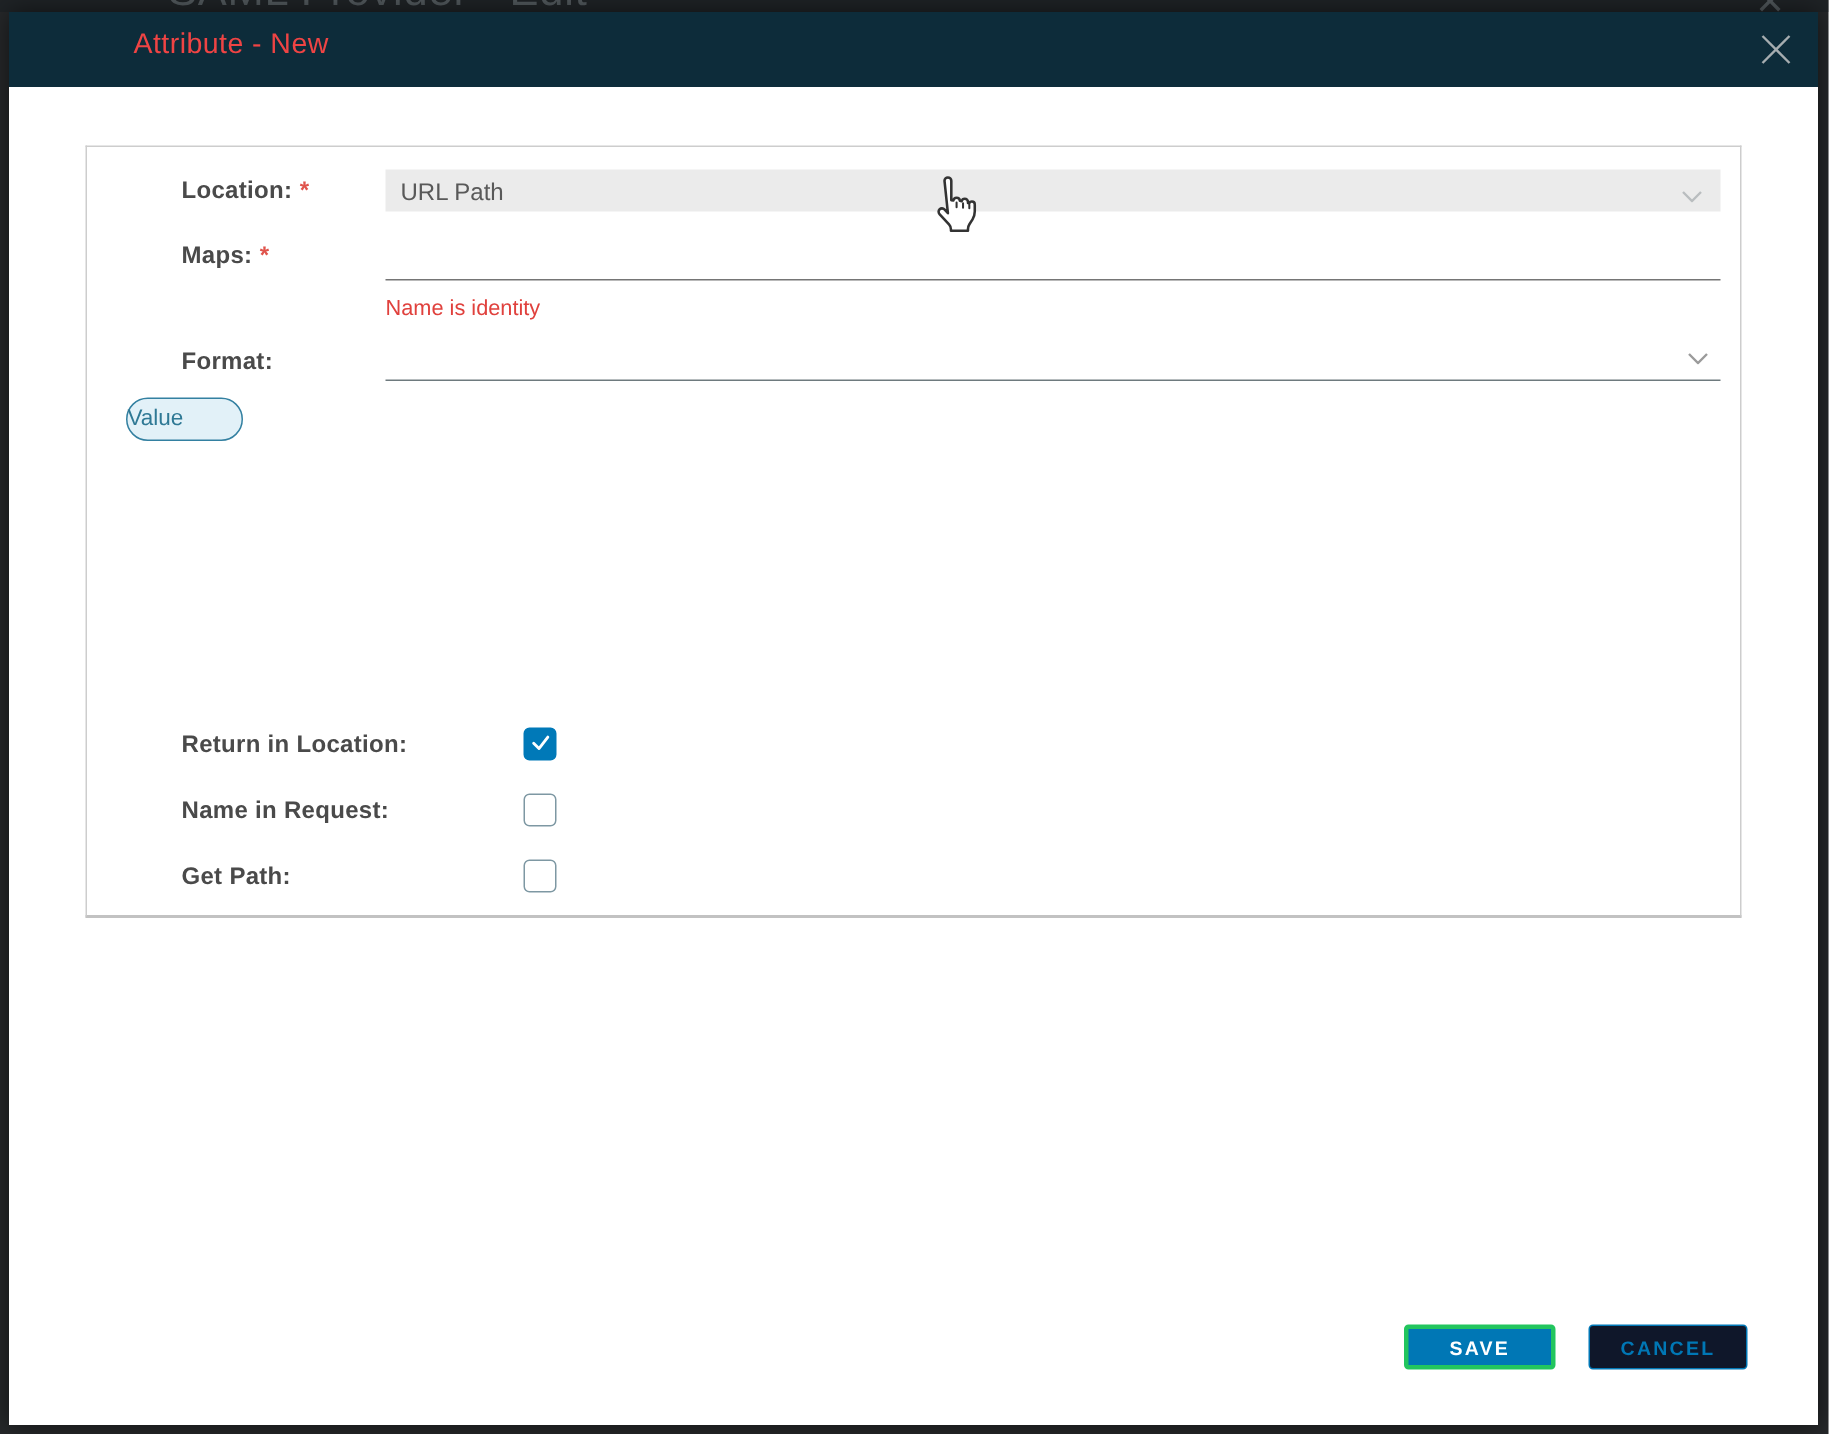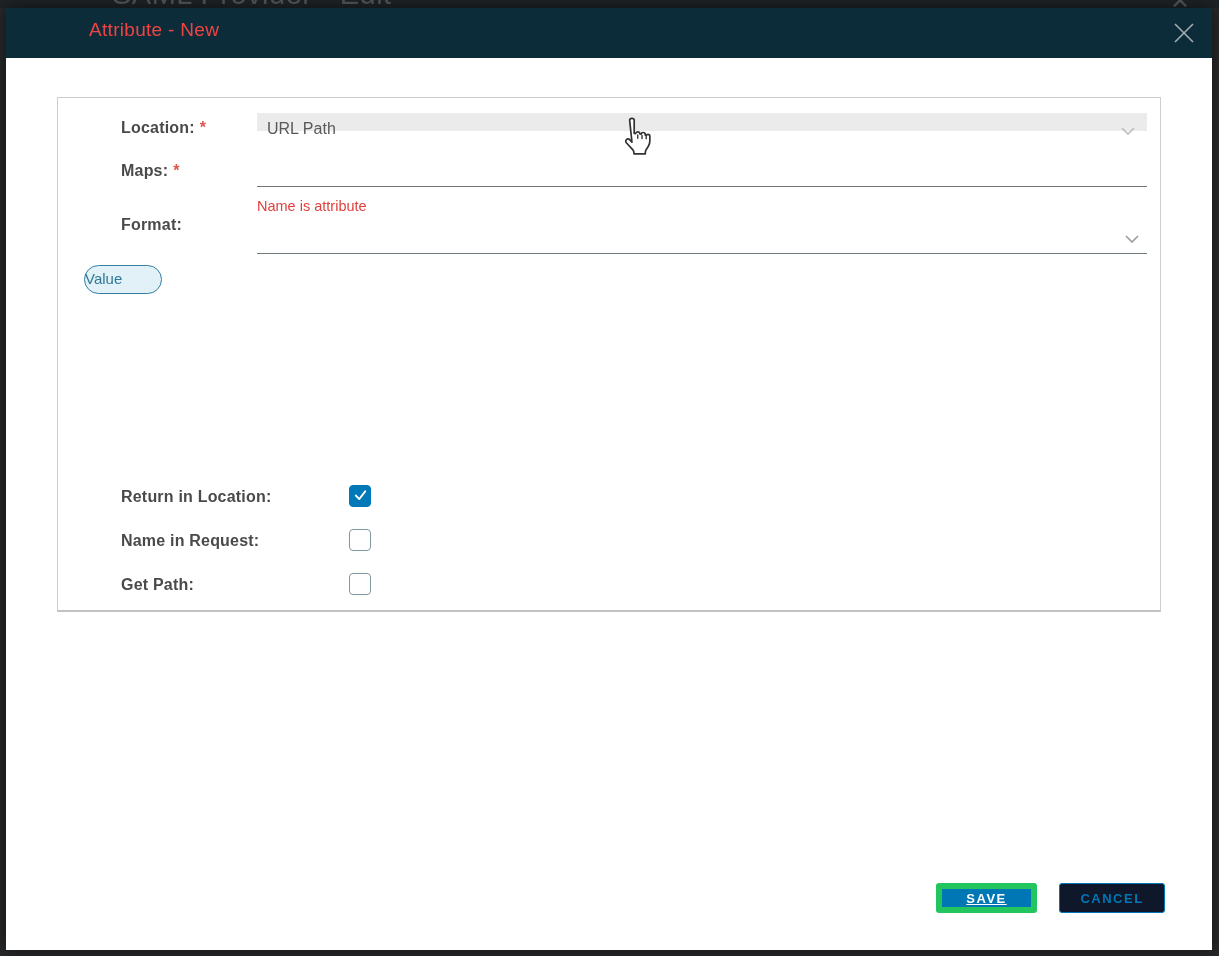--- a/index.html
+++ b/index.html
@@ -18,21 +18,21 @@
   .modal{position:absolute;left:6px;top:8px;width:1206px;height:942px;background:#ffffff;box-shadow:0 0 16px rgba(0,0,0,.55);}
   .modal-header{position:absolute;left:0;top:0;width:100%;height:50px;background:#0d2c3a;}
   .modal-title{position:absolute;left:51px;top:11px;font-size:19px;font-weight:300;color:#ef4444;letter-spacing:.3px;margin-left:32px;}
   .close-btn{position:absolute;right:16px;top:13px;width:24px;height:24px;cursor:pointer;background:none;border:none;padding:0;}
 
   
   .form-box{position:absolute;left:51px;top:89px;width:1104px;height:515px;border:1px solid #cdcdcd;border-bottom:2px solid #c2c2c2;background:#fff;box-sizing:border-box;}
   .lbl{position:absolute;left:15px;font-size:16px;font-weight:bold;color:#4a4a4a;letter-spacing:.2px;margin-left:48px;}
   .req{color:#e0544c;font-weight:bold;margin-left:5px;}
 
-  .location-select{position:absolute;left:199px;top:15px;width:890px;height:18px;background:#ebebeb;box-sizing:border-box;cursor:pointer;}
+  .location-select{position:absolute;left:199px;top:15px;width:890px;height:28px;background:#ebebeb;box-sizing:border-box;cursor:pointer;}
   .location-select .sel-text{position:absolute;left:10px;top:7px;font-size:16px;color:#595959;}
   .chev{position:absolute;right:12px;top:14px;color:#b9bdbf;}
   .chev svg{display:block;}
 
   .name-input{position:absolute;left:199px;top:59px;width:890px;height:30px;border:none;border-bottom:1px solid #757575;font-size:16px;color:#454545;outline:none;background:transparent;padding:0;box-sizing:border-box;}
   .error-text{position:absolute;left:199px;top:100px;font-size:14.5px;color:#e0413d;}
 
   .format-select{position:absolute;left:199px;top:126px;width:890px;height:30px;border-bottom:1px solid #6e7a7e;box-sizing:border-box;cursor:pointer;}
   .format-select .chev{right:8px;top:11px;color:#9b9b9b;}
 
@@ -44,21 +44,21 @@
   .radio-label{position:absolute;left:28px;top:1px;font-size:16px;color:#5a5a5a;white-space:nowrap;cursor:pointer;}
 
   
   .checkbox{position:absolute;left:291px;width:22px;height:22px;border-radius:4px;box-sizing:border-box;cursor:pointer;}
   .checkbox.unchecked{background:#fff;border:1px solid #7e98a3;}
   .checkbox.checked{background:#0079b8;border:1px solid #0079b8;}
   .checkbox svg{display:block;margin:3px auto 0;}
 
   
   .btn{position:absolute;top:875px;height:30px;border-radius:3px;font-size:13px;font-weight:bold;letter-spacing:1.5px;cursor:pointer;box-sizing:border-box;font-family:inherit;}
-  .btn-save{left:930px;width:101px;background:#0077b5;border:6px solid #22c55e;color:#ffffff;text-decoration:underline;}
+  .btn-save{left:930px;width:101px;background:#0077b5;border:3px solid #22c55e;color:#ffffff;}
   .btn-cancel{left:1053px;width:106px;background:#0f172a;border:1px solid #0077b5;color:#0077b5;}
 
   .hand-cursor{position:absolute;left:612px;top:108px;width:34px;height:44px;pointer-events:none;z-index:5;}
 </style>
 </head>
 <body>
 
 <div class="page">
 
   <div class="underlay">
@@ -87,23 +87,23 @@
         <span class="sel-text">URL Path</span>
         <span class="chev">
           <svg width="14" height="8" viewBox="0 0 14 8">
               <polyline points="1,1 7,7 13,1" fill="none" stroke="currentColor" stroke-width="1.6"></polyline>
             </svg>
         </span>
       </div>
 
       <span class="lbl" style="top:64px;"><span>Maps:</span><span class="req">*</span></span>
       <input class="name-input" type="text" value="" style="">
-      <span class="error-text">Name is attribute</span>
+      <span class="error-text">Name is identity</span>
 
-      <span class="lbl" style="top:118px;">Format:</span>
+      <span class="lbl" style="top:135px;">Format:</span>
       <div class="format-select">
         <span class="chev">
           <svg width="14" height="8" viewBox="0 0 14 8">
               <polyline points="1,1 7,7 13,1" fill="none" stroke="currentColor" stroke-width="1.6"></polyline>
             </svg>
         </span>
       </div>
 
       <div class="value-tab">Value</div>
 

